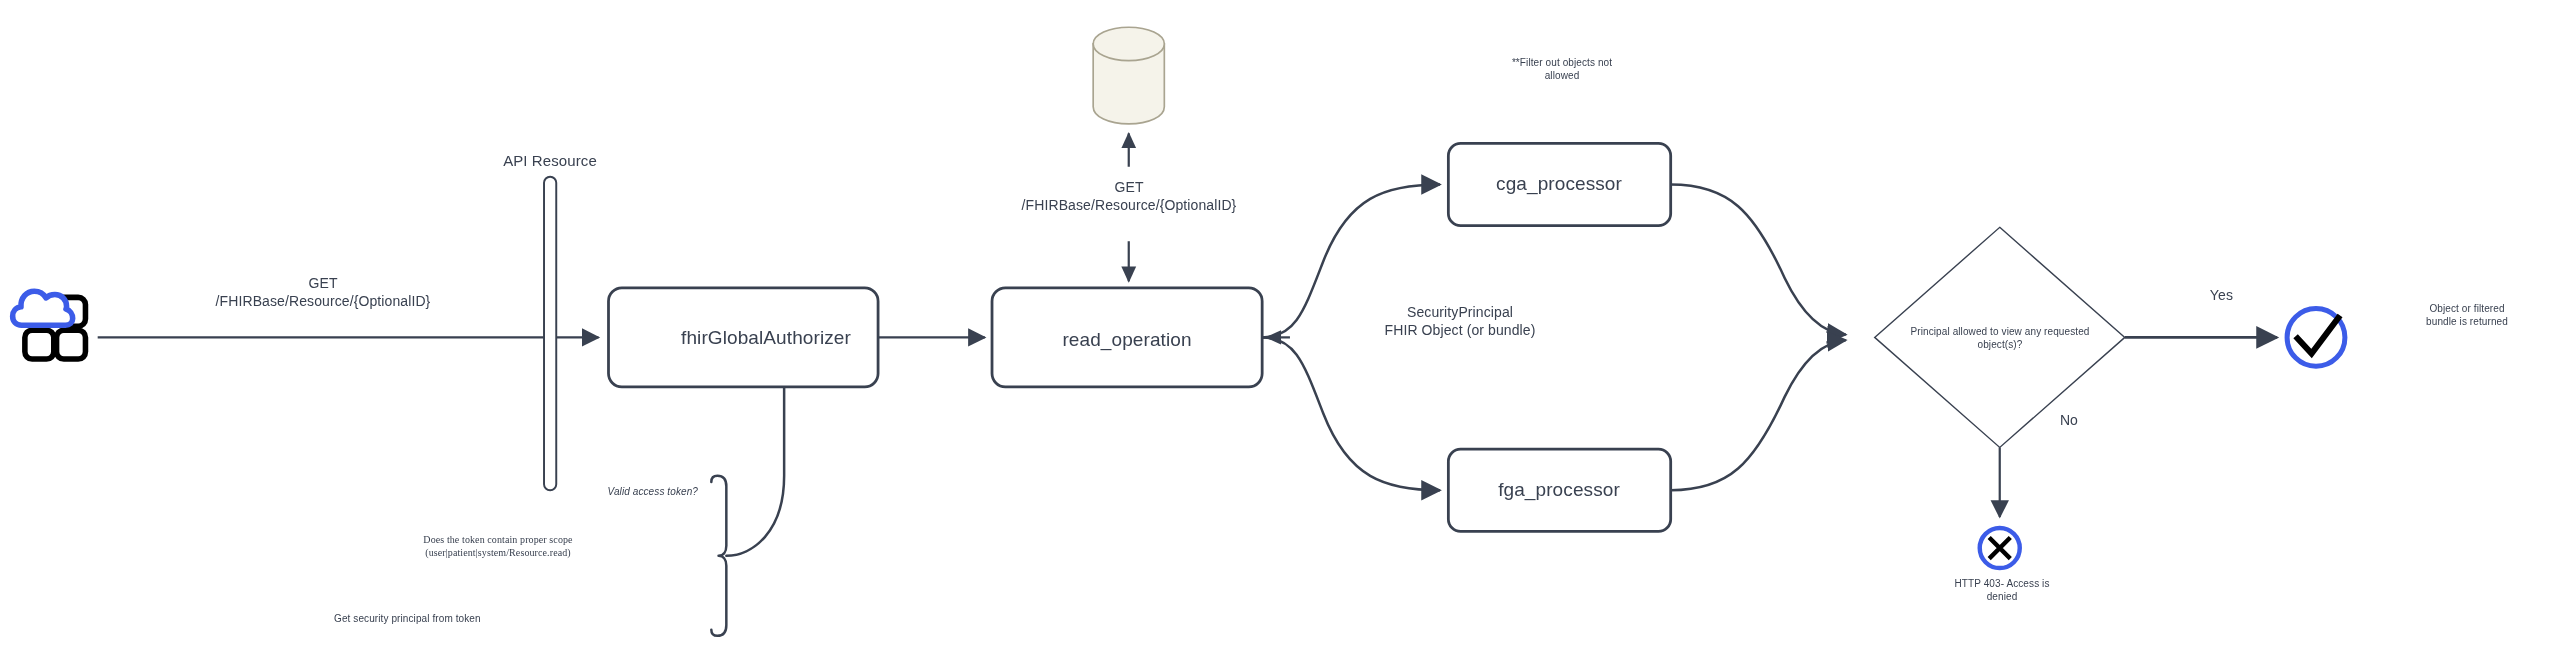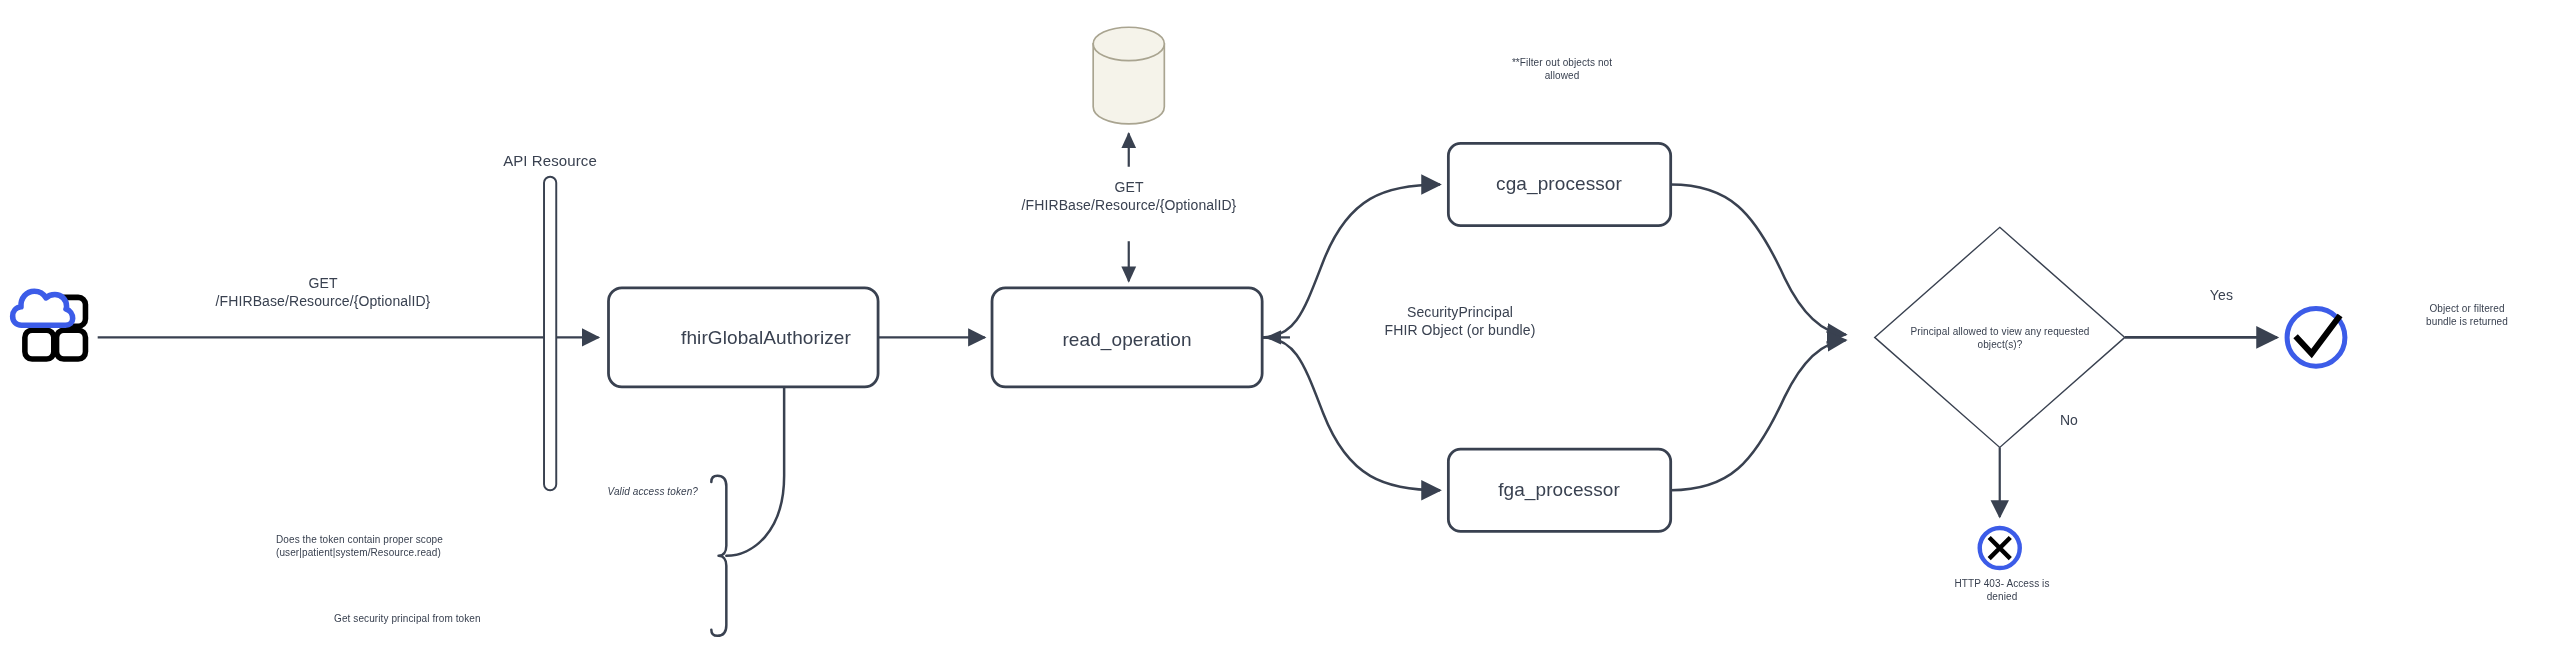--- a/index.html
+++ b/index.html
@@ -213,19 +213,19 @@
   <div class="lbl f-branch" style="left:2011px; top:411px; width:67px; text-align:right;">No</div>
 
   <div class="lbl f-small" style="left:2364px; top:302px; width:206px;">Object or filtered
 bundle is returned</div>
 
   <div class="lbl f-small" style="left:1885px; top:577px; width:234px;">HTTP 403- Access is
 denied</div>
 
   <div class="lbl f-small" style="left:389px; top:485px; width:309px; text-align:right;font-style:italic;">Valid access token?</div>
 
-  <div class="lbl f-small" style="left:276px; top:533px; width:420px; text-align:left;">Does the token contain proper scope
+  <div class="lbl f-small" style="left:288px; top:533px; width:420px; text-align:center;font-family:Liberation Serif, serif;">Does the token contain proper scope
 (user|patient|system/Resource.read)</div>
 
   <div class="lbl f-small" style="left:334px; top:612px; width:365px; text-align:left;">Get security principal from token</div>
 
 </div>
 
 
 </body></html>

